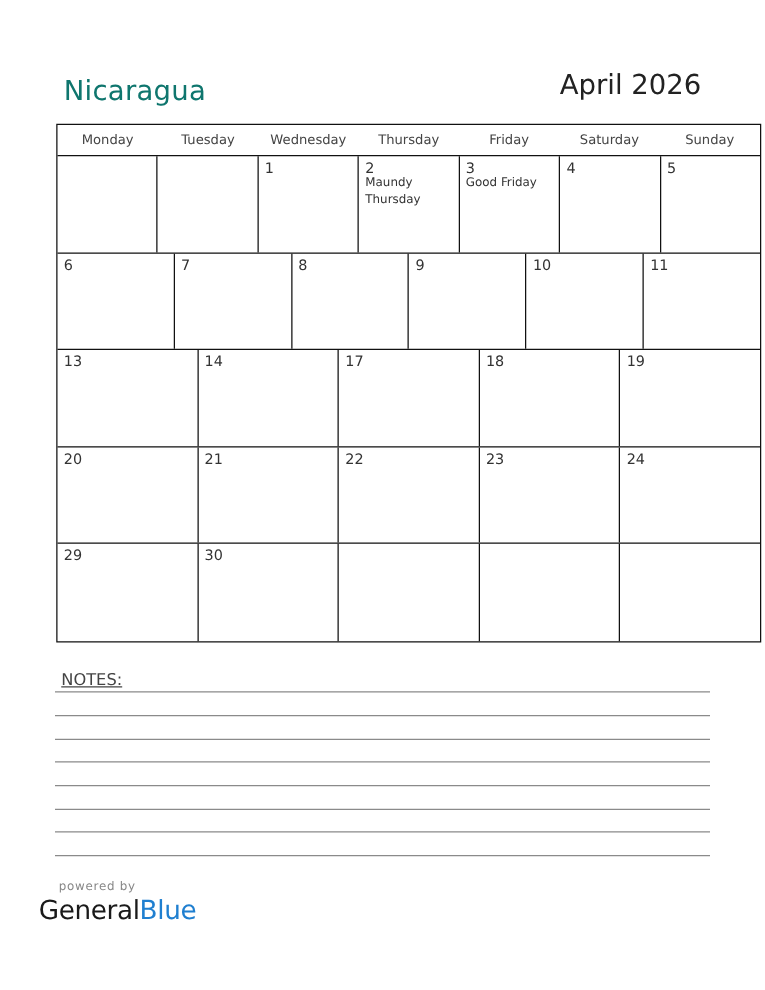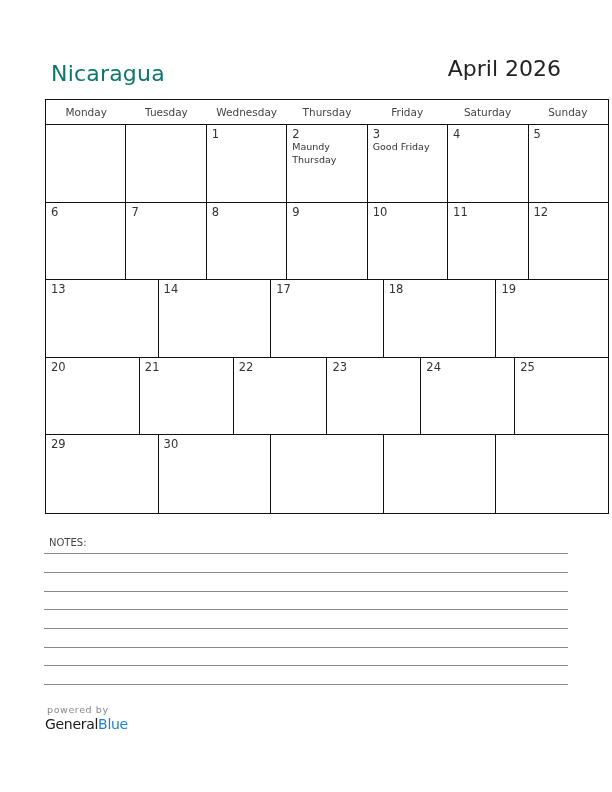--- a/index.html
+++ b/index.html
@@ -8,24 +8,24 @@
     .month { position: absolute; right: 51px; top: 56px; font-size: 22px; color: #222; }
     .cal { position: absolute; left: 45px; top: 99px; width: 564px; border: 1.3px solid #111; box-sizing: border-box; }
     .head { display: flex; height: 24px; border-bottom: 1.3px solid #111; }
     .head div { flex: 1; text-align: center; font-size: 10.5px; line-height: 24px; color: #444; }
     .row { display: flex; height: 77.6px; border-bottom: 1.3px solid #111; box-sizing: border-box; }
     .row:last-child { border-bottom: none; }
     .cell { flex: 1; border-right: 1.3px solid #111; padding: 2px 5px; box-sizing: border-box; }
     .cell:last-child { border-right: none; }
     .num { font-size: 11.5px; color: #333; line-height: 14px; }
     .evt { font-size: 9.5px; color: #333; line-height: 12.5px; width: 64px; }
-    .notes-label { position: absolute; left: 49px; top: 537px; font-size: 10px; color: #444; }
+    .notes-label { position: absolute; left: 49px; top: 537px; font-size: 13px; color: #444; text-decoration: underline; }
     .nline { position: absolute; left: 44px; width: 524px; height: 0; border-top: 1.2px solid #8a8a8a; }
     .powered { position: absolute; left: 47px; top: 704px; font-size: 9.5px; color: #888; letter-spacing: 0.6px; }
-    .brand { position: absolute; left: 45px; top: 716px; font-size: 14px; letter-spacing: -0.3px; }
+    .brand { position: absolute; left: 31px; top: 716px; font-size: 21px; letter-spacing: -0.3px; }
     .brand .g { color: #1a1a1a; }
     .brand .b { color: #1f7fd0; }
   </style>
 </head>
 <body>
 
 <div class="country">Nicaragua</div>
 <div class="month">April 2026</div>
 
 <div class="cal">
@@ -76,23 +76,20 @@
         </div>
         <div class="cell">
           <div class="num">9</div>
         </div>
         <div class="cell">
           <div class="num">10</div>
         </div>
         <div class="cell">
           <div class="num">11</div>
         </div>
-        <div class="cell">
-          <div class="num">12</div>
-        </div>
       </div>
       <div class="row">
         <div class="cell">
           <div class="num">13</div>
         </div>
         <div class="cell">
           <div class="num">14</div>
         </div>
         <div class="cell">
           <div class="num">17</div>
@@ -112,23 +109,20 @@
           <div class="num">21</div>
         </div>
         <div class="cell">
           <div class="num">22</div>
         </div>
         <div class="cell">
           <div class="num">23</div>
         </div>
         <div class="cell">
           <div class="num">24</div>
-        </div>
-        <div class="cell">
-          <div class="num">25</div>
         </div>
       </div>
       <div class="row">
         <div class="cell">
           <div class="num">29</div>
         </div>
         <div class="cell">
           <div class="num">30</div>
         </div>
         <div class="cell">

